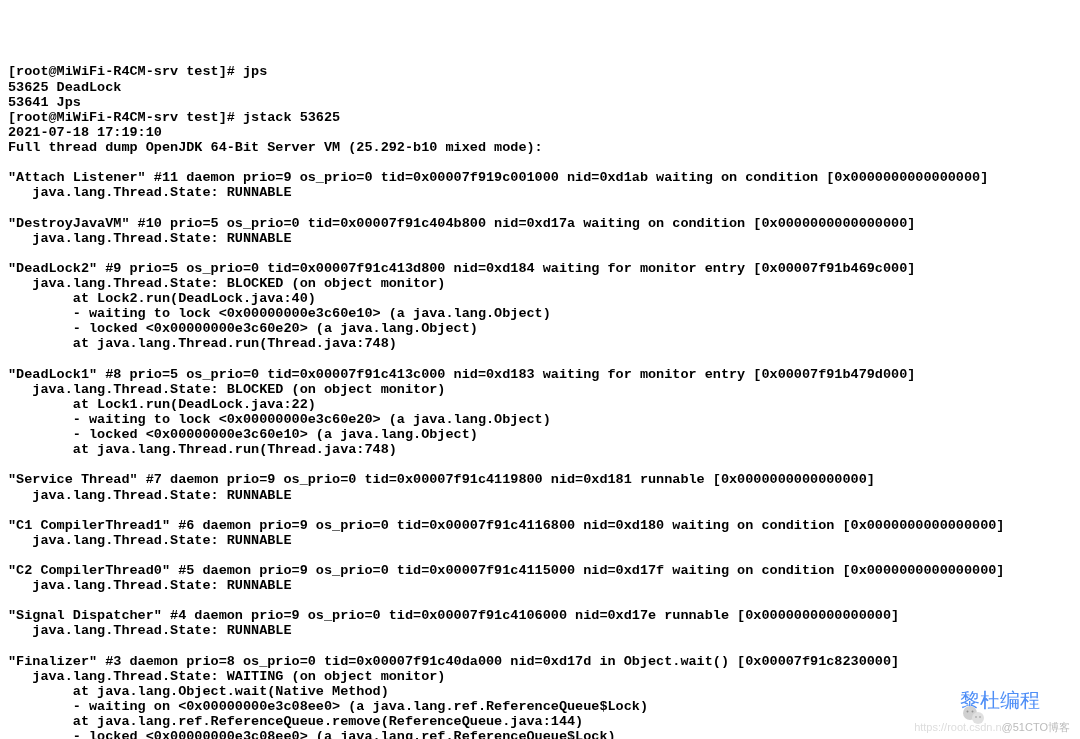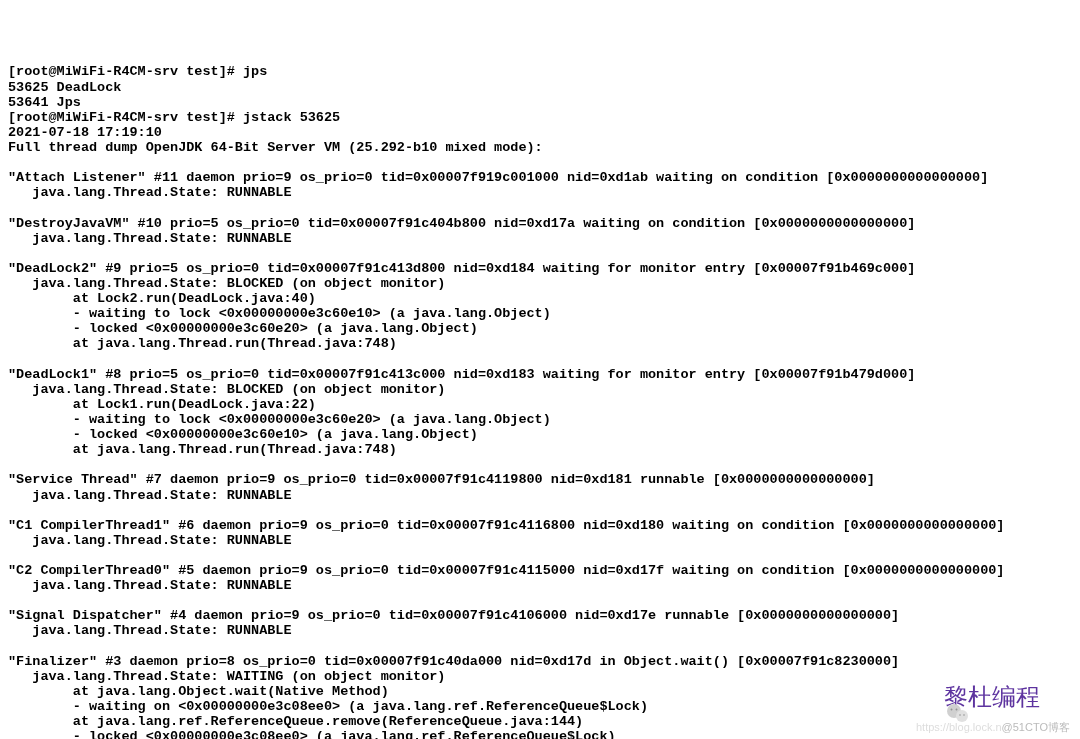--- a/index.html
+++ b/index.html
@@ -28,22 +28,22 @@
     opacity: 0.9;
   }
   .wechat-icon {
     width: 24px;
     height: 20px;
     position: relative;
   }
   .wechat-icon svg { width: 24px; height: 20px; }
   .watermark1-text {
     font-family: "Microsoft YaHei", sans-serif;
-    font-size: 24px;
-    color: #4c1d95;
+    font-size: 20px;
+    color: #3b82f6;
     font-weight: 500;
   }
   .watermark2 {
     position: absolute;
     right: 10px;
     bottom: 6px;
     font-family: Arial, sans-serif;
     font-size: 11px;
     color: #bbb;
   }
@@ -64,17 +64,17 @@
       <circle cx="5.5" cy="6.5" r="1" fill="#888"></circle>
       <circle cx="10.5" cy="6.5" r="1" fill="#888"></circle>
       <circle cx="14" cy="12" r="0.8" fill="#888"></circle>
       <circle cx="18" cy="12" r="0.8" fill="#888"></circle>
     </svg>
   </span>
   <span class="watermark1-text">黎杜编程</span>
 </div>
 
 <div class="watermark2">
-  <span class="light">https://blog.lock.n</span><span>@51CTO博客</span>
+  <span class="light">https://root.csdn.n</span><span>@51CTO博客</span>
 </div>
 
 
 
 
 </body></html>

